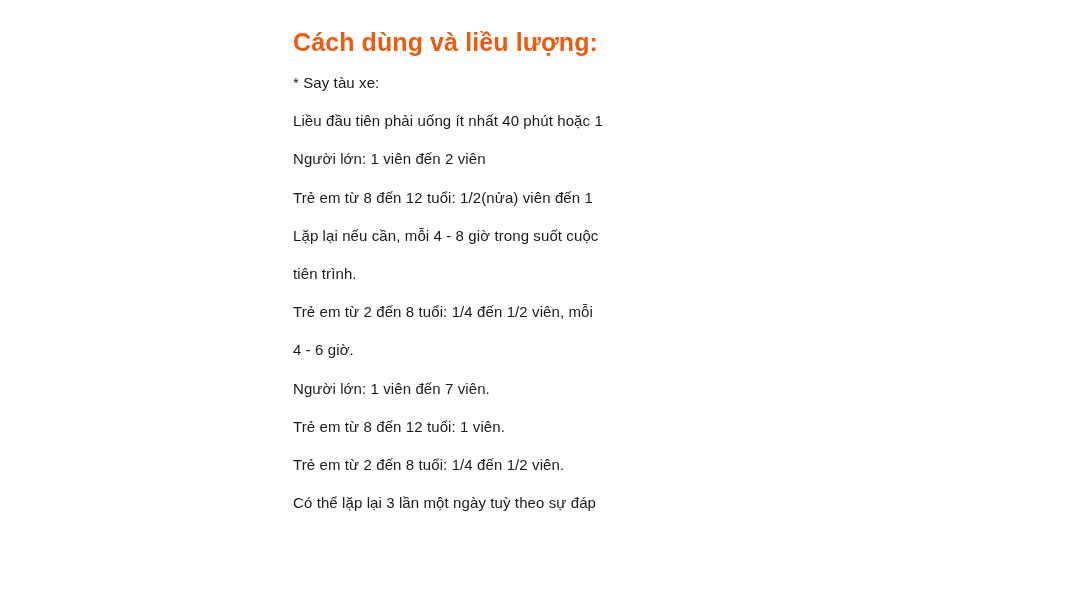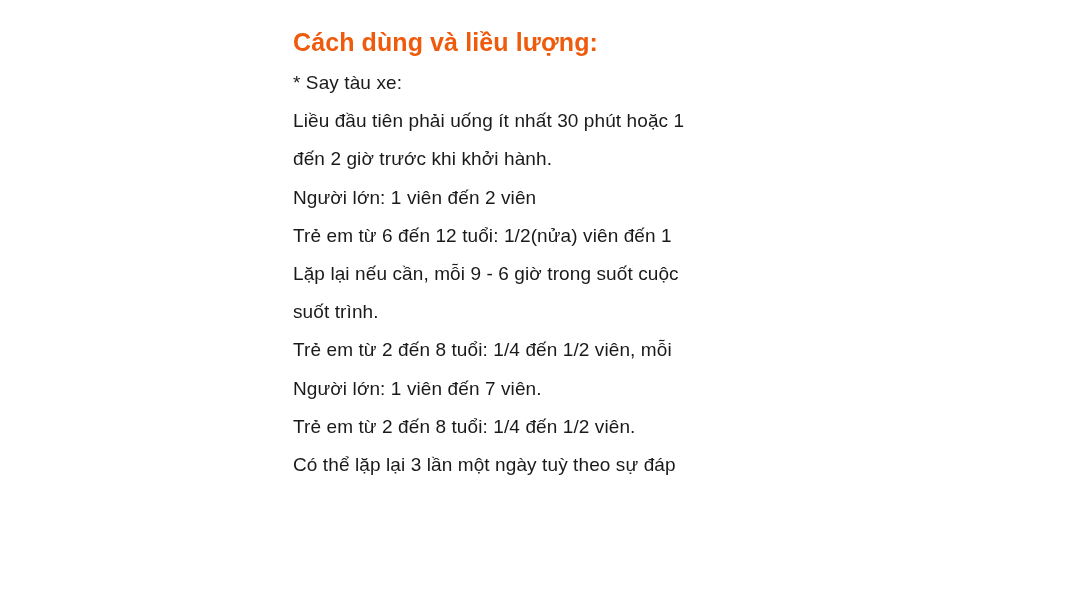--- a/index.html
+++ b/index.html
@@ -30,44 +30,45 @@
     color: #ef5b0c;
     font-weight: bold;
     font-size: 25px;
     line-height: 40px;
     letter-spacing: 0.1px;
     margin: 0 0 2px 0;
     white-space: nowrap;
   }
   .doc-line {
     color: #1a1a1a;
-    font-size: 19px;
+    font-size: 15px;
     line-height: 38.2px;
     letter-spacing: 0.1px;
     white-space: nowrap;
   }
   .doc-block {
     margin: 0;
     padding: 0;
   }
 </style>
 </head>
 <body>
 
 <div class="page">
   <div class="content">
     <div class="doc-heading">Cách dùng và liều lượng:</div>
     <div class="doc-block">
       <div class="doc-line">* Say tàu xe:</div>
-      <div class="doc-line">Liều đầu tiên phải uống ít nhất 30 phút hoặc 1</div>
-      <div class="doc-line">đến 2 giờ trước khi khởi hành.</div>
+      <div class="doc-line">Liều đầu tiên phải uống ít nhất 40 phút hoặc 1</div>
       <div class="doc-line">Người lớn:  1 viên đến 2 viên</div>
-      <div class="doc-line">Trẻ em từ 6 đến 12 tuổi: 1/2(nửa) viên đến 1</div>
-      <div class="doc-line">Lặp lại nếu cần, mỗi 9 - 6 giờ trong suốt cuộc</div>
-      <div class="doc-line">suốt trình.</div>
+      <div class="doc-line">Trẻ em từ 8 đến 12 tuổi: 1/2(nửa) viên đến 1</div>
+      <div class="doc-line">Lặp lại nếu cần, mỗi 4 - 8 giờ trong suốt cuộc</div>
+      <div class="doc-line">tiên trình.</div>
       <div class="doc-line">Trẻ em từ 2 đến 8 tuổi: 1/4 đến 1/2 viên, mỗi</div>
+      <div class="doc-line">4 - 6 giờ.</div>
       <div class="doc-line">Người lớn: 1 viên đến 7 viên.</div>
+      <div class="doc-line">Trẻ em từ 8 đến 12 tuổi: 1 viên.</div>
       <div class="doc-line">Trẻ em từ 2 đến 8 tuổi: 1/4 đến 1/2 viên.</div>
       <div class="doc-line">Có thể lặp lại 3 lần một ngày tuỳ theo sự đáp</div>
 
     </div>
   </div>
 </div>
 
 </body></html>

